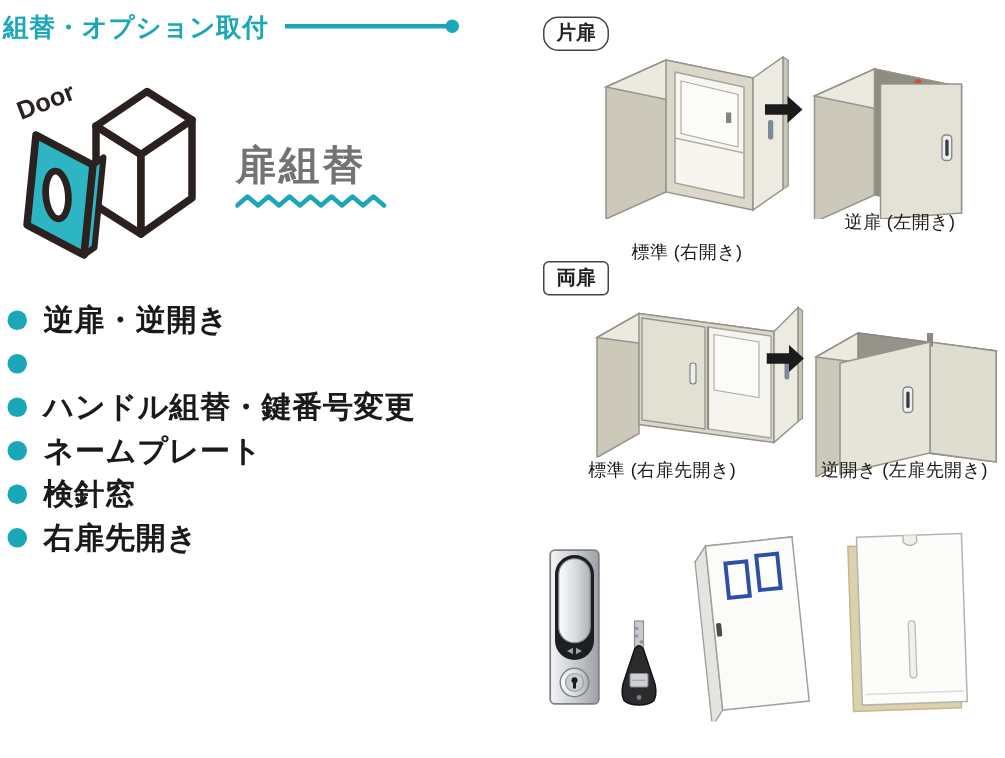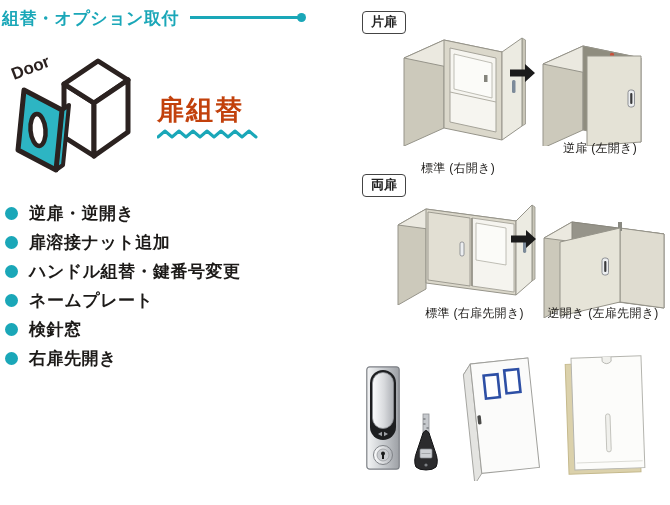--- a/index.html
+++ b/index.html
@@ -8,45 +8,45 @@
 
   
   .hdr-title { position:absolute; left:2px; top:7px; font-size:17px; font-weight:bold;
                color:#1aa7b8; letter-spacing:0.5px; }
   .hdr-line  { position:absolute; left:190px; top:16px; width:108px; height:3px; background:#1aa7b8; }
   .hdr-dot   { position:absolute; left:297px; top:13px; width:9px; height:9px; border-radius:50%; background:#1aa7b8; }
 
   
   .door-icon { position:absolute; left:6px; top:46px; }
   .page-title { position:absolute; left:157px; top:92px; font-size:27px; font-weight:bold;
-                color:#c2410c; letter-spacing:2px; }
+                color:#737373; letter-spacing:2px; }
   .wavy { position:absolute; left:157px; top:128px; }
 
   .options { position:absolute; left:5px; top:199px; list-style:none; }
   .options li { display:flex; align-items:center; height:29px; }
   .bullet { width:13px; height:13px; border-radius:50%; background:#1aa7b8; margin-right:11px; flex:none; }
-  .opt-label { font-size:17px; font-weight:bold; color:#1c1a18; letter-spacing:0.5px; }
+  .opt-label { font-size:20px; font-weight:bold; color:#1c1a18; letter-spacing:0.5px; }
 
   
   .tag { position:absolute; font-size:13px; font-weight:bold; color:#222;
          border:1.5px solid #444; border-radius:4px; padding:1px 8px 2px; background:#fff; }
-  .tag-single { left:362px; top:11px; }
+  .tag-single { left:362px; top:11px;border-radius:10px; }
   .tag-double { left:362px; top:174px; }
 
   .cab1 { position:absolute; left:398px; top:16px; }
   .cab2 { position:absolute; left:537px; top:26px; }
   .cab3 { position:absolute; left:394px; top:187px; }
   .cab4 { position:absolute; left:538px; top:196px; }
   .arrow1 { position:absolute; left:510px; top:62px; }
   .arrow2 { position:absolute; left:511px; top:228px; }
 
   .caption { position:absolute; font-size:12px; color:#1c1a18; text-align:center; letter-spacing:0.3px; }
   .cap1a { left:393px; top:140px; width:130px;margin-top:20px; }
   .cap1b { left:535px; top:140px; width:130px; }
-  .cap2a { left:397px; top:305px; width:155px; }
+  .cap2a { left:364px; top:305px; width:155px; }
   .cap2b { left:532px; top:305px; width:142px; }
 
   
   .handle { position:absolute; left:366px; top:366px; }
   .key    { position:absolute; left:412px; top:413px; }
   .meter  { position:absolute; left:462px; top:353px; }
   .holder { position:absolute; left:564px; top:352px; }
 </style>
 </head>
 <body>
@@ -72,21 +72,20 @@
     <polyline points="1,9 8,3 15,9 22,3 29,9 36,3 43,9 50,3 57,9 64,3 71,9 78,3 85,9 92,3 99,9" fill="none" stroke="#1aa7b8" stroke-width="3" stroke-linecap="round" stroke-linejoin="round"></polyline>
   </svg>
 
   <ul class="options">
     <li>
         <span class="bullet"></span>
         <span class="opt-label">逆扉・逆開き</span>
       </li>
     <li>
         <span class="bullet"></span>
-        <span class="opt-label">扉溶接ナット追加</span>
       </li>
     <li>
         <span class="bullet"></span>
         <span class="opt-label">ハンドル組替・鍵番号変更</span>
       </li>
     <li>
         <span class="bullet"></span>
         <span class="opt-label">ネームプレート</span>
       </li>
     <li>

